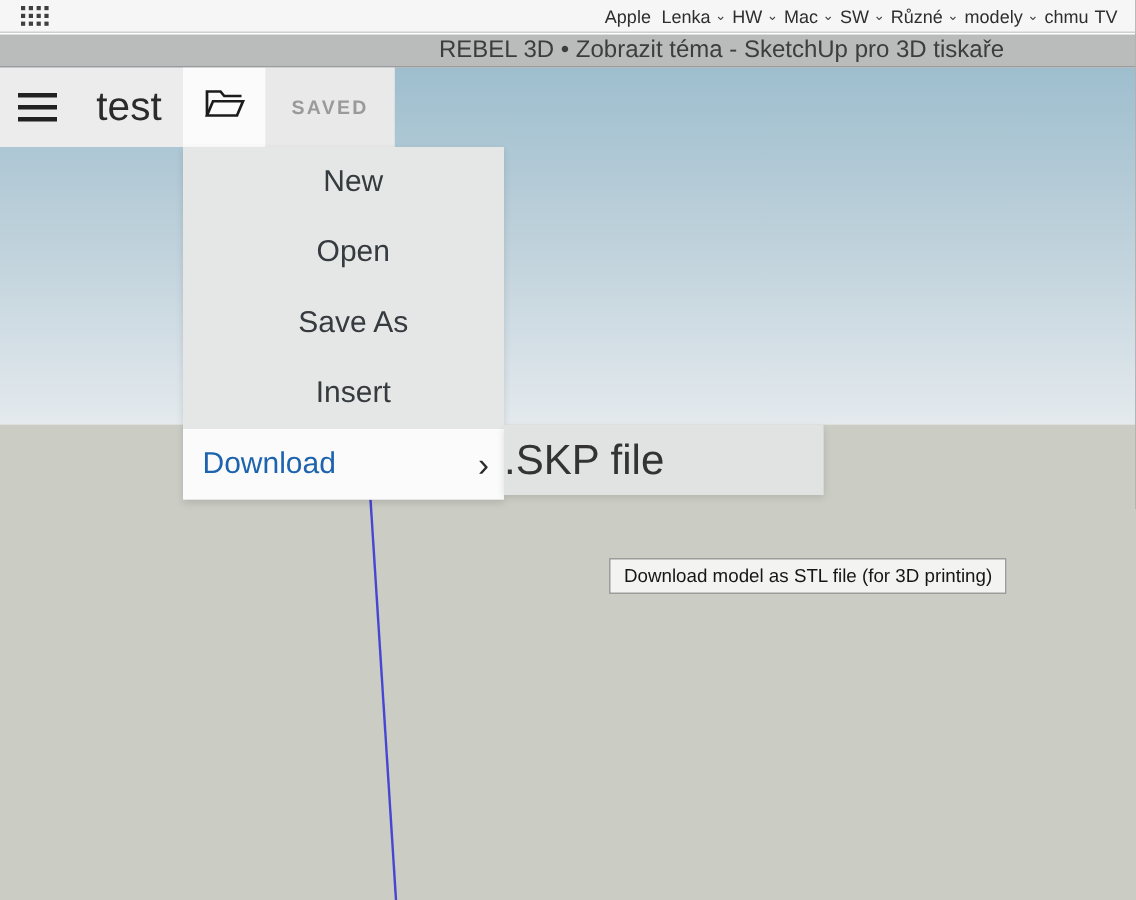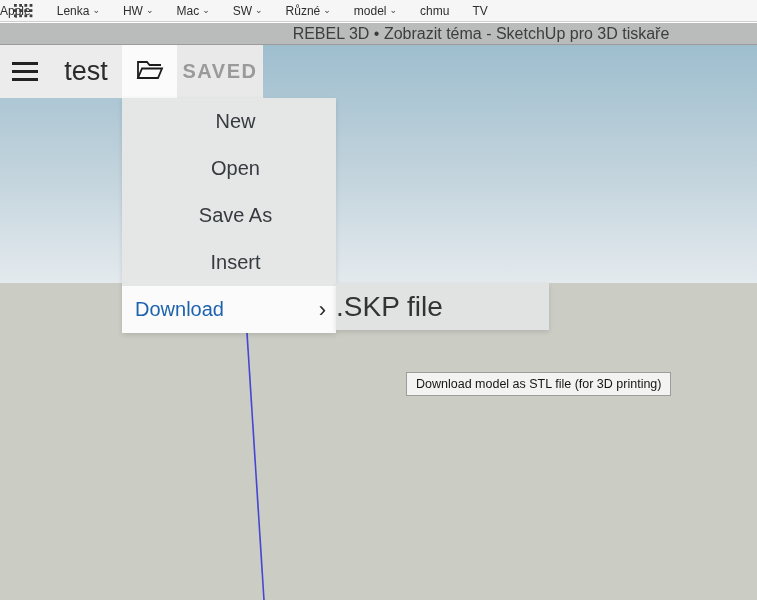--- a/index.html
+++ b/index.html
@@ -7,22 +7,22 @@
   body { font-family: "Liberation Sans", sans-serif; }
   #screen {
     position: relative; width: 757px; height: 600px;
     overflow: hidden; background: #fff; user-select: none;
   }
 
   
   .bookmarks-bar {
     position: absolute; top: 0; left: 0; width: 757px; height: 22px;
     background: #f6f6f6; border-bottom: 1px solid #cfcfcf;
-    display: flex; align-items: center; 
-    gap: 23px; padding-right: 12px;
+    display: flex; align-items: center; justify-content: flex-end;
+    gap: 4px; padding-right: 12px;
     font-size: 12px; color: #2e2e2e;
   }
   .grid-icon { position: absolute; left: 14px; top: 4px; }
   .bm { display: inline-flex; align-items: center; gap: 3px; white-space: nowrap; cursor: default; }
   .bm-ch { font-size: 9px; color: #444; transform: translateY(-1px); }
 
   .tab-bar {
     position: absolute; top: 23px; left: 0; width: 757px; height: 22px;
     background: #babbbb; border-bottom: 1px solid #9b9b9b;
   }
@@ -63,21 +63,21 @@
     font-size: 27px; color: #2b2b2b; cursor: text;
   }
   .folder-btn {
     width: 55px; background: #fbfbfb;
     display: flex; align-items: center; justify-content: center;
     cursor: pointer;
   }
   .save-status {
     width: 86px; background: #e9e9e9;
     display: flex; align-items: center; justify-content: center;
-    font-size: 20px; font-weight: bold; letter-spacing: 1.5px; color: #9a9a9a;
+    font-size: 13px; font-weight: bold; letter-spacing: 1.5px; color: #9a9a9a;
   }
 
   
   .file-menu {
     position: absolute; left: 122px; top: 53px; width: 214px;
     background: #e5e6e6; box-shadow: 0 2px 5px rgba(0,0,0,0.12); text-align: center;
   }
   .menu-item {
     height: 47px; line-height: 47px; padding-left: 13px;
     font-size: 20px; color: #363b3f; cursor: pointer; white-space: nowrap;
@@ -150,21 +150,21 @@
       </span>
     <span class="bm">
         <span>SW</span>
         <span class="bm-ch">⌄</span>
       </span>
     <span class="bm">
         <span>Různé</span>
         <span class="bm-ch">⌄</span>
       </span>
     <span class="bm">
-        <span>model</span>
+        <span>modely</span>
         <span class="bm-ch">⌄</span>
       </span>
     <span class="bm">
         <span>chmu</span>
       </span>
     <span class="bm">
         <span>TV</span>
       </span>
   </div>
 

